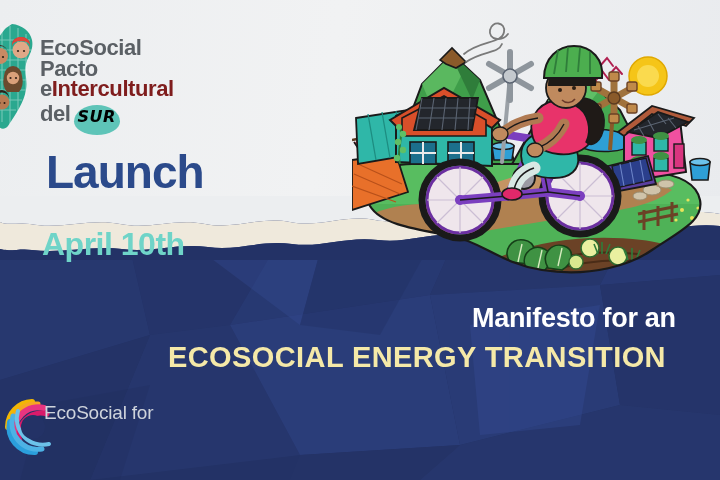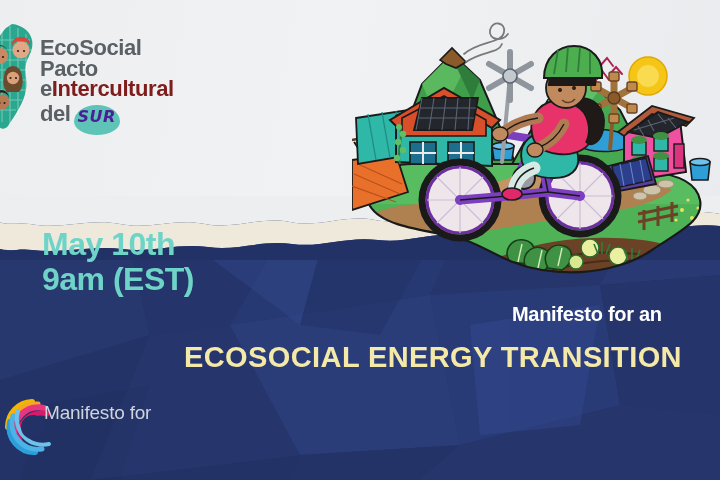--- a/index.html
+++ b/index.html
@@ -30,35 +30,35 @@
   .pacto-text div{font-size:22px;font-weight:700;letter-spacing:-0.4px;}
   .pl-dark{color:#5b6065;}
   .pl-light{color:#7f1d1d;}
   .pl-row{white-space:nowrap;}
   .sur-bubble{display:inline-block;position:relative;top:5px;margin-left:3px;
     width:46px;height:30px;background:#5ec4b8;border-radius:50% 50% 50% 50%/55% 55% 45% 45%;
     vertical-align:middle;}
   .sur-bubble i{position:absolute;left:8px;top:17px;width:0;height:0;
     border-left:7px solid #5ec4b8;border-bottom:9px solid transparent;transform:rotate(8deg);}
   .sur-bubble span{position:absolute;left:0;top:4px;width:46px;text-align:center;
-    color:#4c1d95;font-size:16px;font-weight:700;font-style:italic;
+    color:#000000;font-size:16px;font-weight:700;font-style:italic;
     font-family:"DejaVu Sans",sans-serif;letter-spacing:0.5px;}
 
   
   .launch{position:absolute;left:46px;top:145px;color:#2b4a8b;
     font-size:46px;font-weight:700;letter-spacing:-1px;}
 
   
   .date{position:absolute;left:42px;top:227px;color:#6fd4c8;
     font-size:32px;font-weight:700;line-height:1.08;letter-spacing:-0.5px;}
 
   
   .manifesto{position:absolute;left:472px;top:303px;color:#ffffff;
-    font-size:20px;font-weight:700;letter-spacing:-0.3px;white-space:nowrap;margin-left:40px;}
-  .headline{position:absolute;left:184px;top:340px;color:#f5e9a8;
+    font-size:27px;font-weight:700;letter-spacing:-0.3px;white-space:nowrap;}
+  .headline{position:absolute;left:168px;top:340px;color:#f5e9a8;
     font-size:29px;font-weight:700;line-height:1.22;letter-spacing:0.4px;white-space:nowrap;}
 
   
   .ips{position:absolute;left:2px;top:396px;width:185px;height:64px;}
   .ips-mark{position:absolute;left:0;top:0;width:62px;height:62px;}
   .ips-text{position:absolute;left:42px;top:6px;color:#cfd4dc;
     font-size:19px;font-weight:400;line-height:1.18;letter-spacing:-0.2px;}
 
   
   .illo{position:absolute;left:352px;top:14px;width:372px;height:272px;}
@@ -152,24 +152,24 @@
       </svg>
     </div>
     <div class="pacto-text">
       <div class="pl-row"><span class="pl-dark">EcoSocial</span></div>
       <div class="pl-row"><span class="pl-dark">Pacto</span></div>
       <div class="pl-row"><span class="pl-dark">e</span><span class="pl-light">Intercultural</span></div>
       <div class="pl-row"><span class="pl-dark">del</span><span class="sur-bubble"><i></i><span>SUR</span></span></div>
     </div>
   </div>
 
+  <div class="launch">Launch</div>
 
   <div class="date">
-    <div>May 10th</div>
-    <div>9am (EST)</div>
+    <div>April 10th</div>
   </div>
 
   <div class="manifesto">Manifesto for an</div>
   <div class="headline">
     <div>ECOSOCIAL ENERGY TRANSITION</div>
   </div>
 
   <div class="ips">
     <div class="ips-mark">
       <svg width="62" height="62" viewBox="0 0 62 62">
@@ -179,21 +179,21 @@
           <path d="M42,12 A24,24 0 0 0 13,41" stroke="#e8357f" stroke-width="6"></path>
           <path d="M45,18 A22,22 0 0 0 18,46" stroke="#d91a6b" stroke-width="5"></path>
           <path d="M8,26 A25,25 0 0 0 33,56" stroke="#2b9fdc" stroke-width="6"></path>
           <path d="M11,20 A26,26 0 0 0 40,53" stroke="#4db2e5" stroke-width="5"></path>
           <path d="M16,15 A26,26 0 0 0 47,48" stroke="#6cc2ea" stroke-width="4"></path>
         </g>
         <circle cx="31" cy="31" r="12" fill="#233266"></circle>
       </svg>
     </div>
     <div class="ips-text">
-      <div>Manifesto for</div>
+      <div>EcoSocial for</div>
     </div>
   </div>
 
   <div class="illo">
     <svg width="372" height="272" viewBox="0 0 372 272">
       <defs>
         <clipPath id="landclip">
           <path d="M60,150 C30,150 6,170 18,192 C30,212 70,216 100,222
                    C130,228 150,250 190,256 C240,264 280,250 300,236
                    C330,216 352,206 348,186 C344,166 320,160 300,158

